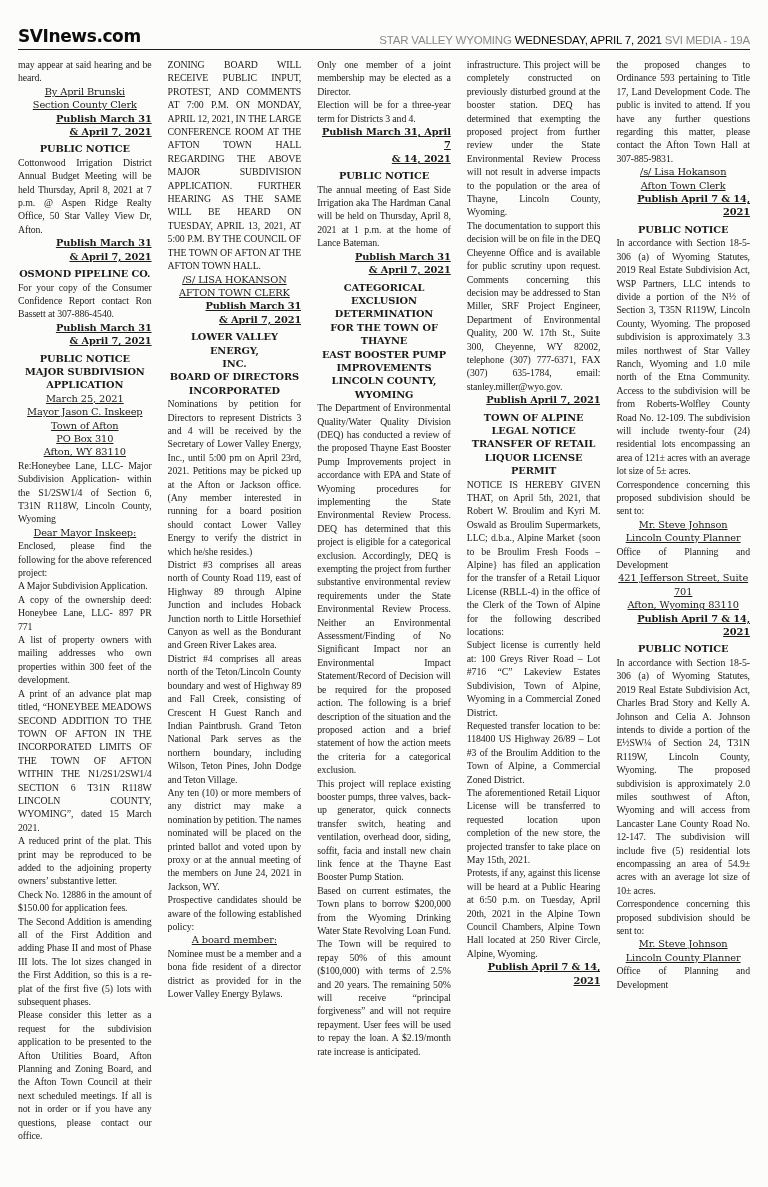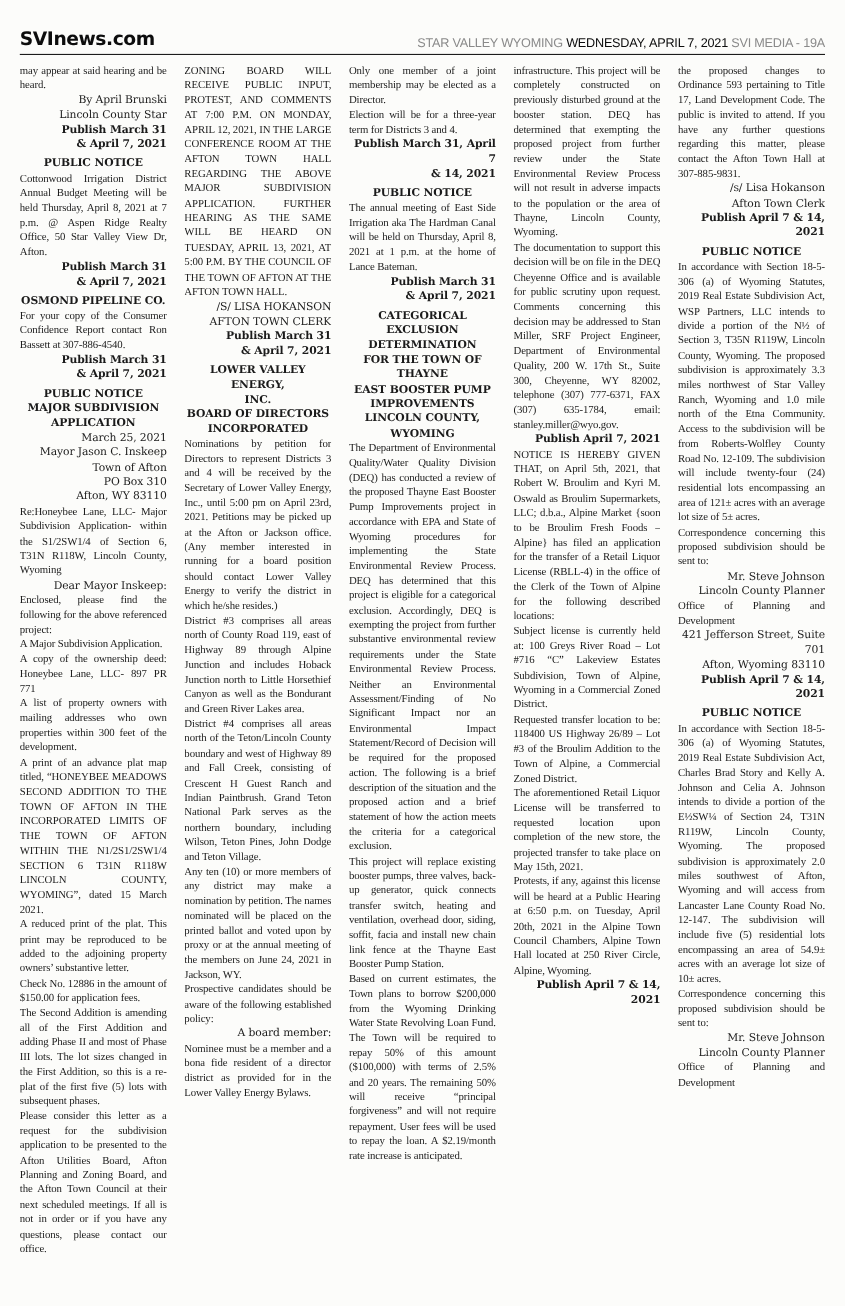--- a/index.html
+++ b/index.html
@@ -24,40 +24,40 @@
   .rule{border-top:1.6px solid #1c1c1c;margin-top:3px;}
   main{
     display:flex;gap:16px;margin-top:8px;height:1128px;
   }
   .col{
     flex:1 1 0;min-width:0;overflow:hidden;
     font-size:9.8px;line-height:13.4px;
     letter-spacing:-0.1px;
   }
   .p{text-align:justify;font-family:Liberation Serif, serif;}
-  .lines{text-align:right;}
+  .lines{text-align:center;text-decoration:underline;}
   .head{font-weight:bold;text-align:center;margin-top:4px;}
-  .publish{font-weight:bold;text-align:right;}
+  .publish{font-weight:bold;text-align:right;text-decoration:underline;}
   .col > :first-child{margin-top:0;}
 </style>
 </head>
 <body>
 
 <div class="page">
   <div class="topbar">
     <div class="masthead">SVInews.com</div>
     <div class="issueline"><span>STAR VALLEY WYOMING </span><span class="strong">WEDNESDAY, APRIL 7, 2021</span><span> SVI MEDIA - 19A</span></div>
   </div>
   <div class="rule"></div>
   <main id="columns">
       <div class="col">
         <div class="p">may appear at said hearing and be heard.</div>
         <div class="lines">
           <div>By April Brunski</div>
-          <div>Lincoln County Star</div>
+          <div>Section County Clerk</div>
         </div>
         <div class="publish">
           <div>Publish March 31</div>
           <div>&amp; April 7, 2021</div>
         </div>
         <div class="head">
           <div>PUBLIC NOTICE</div>
         </div>
         <div class="p">Cottonwood Irrigation District Annual Budget Meeting will be held Thursday, April 8, 2021 at 7 p.m. @ Aspen Ridge Realty Office, 50 Star Valley View Dr, Afton.</div>
         <div class="publish">
@@ -151,20 +151,26 @@
         <div class="p">The Department of Environmental Quality/Water Quality Division (DEQ) has conducted a review of the proposed Thayne East Booster Pump Improvements project in accordance with EPA and State of Wyoming procedures for implementing the State Environmental Review Process. DEQ has determined that this project is eligible for a categorical exclusion. Accordingly, DEQ is exempting the project from further substantive environmental review requirements under the State Environmental Review Process. Neither an Environmental Assessment/Finding of No Significant Impact nor an Environmental Impact Statement/Record of Decision will be required for the proposed action. The following is a brief description of the situation and the proposed action and a brief statement of how the action meets the criteria for a categorical exclusion.</div>
         <div class="p">This project will replace existing booster pumps, three valves, back-up generator, quick connects transfer switch, heating and ventilation, overhead door, siding, soffit, facia and install new chain link fence at the Thayne East Booster Pump Station.</div>
         <div class="p">Based on current estimates, the Town plans to borrow $200,000 from the Wyoming Drinking Water State Revolving Loan Fund. The Town will be required to repay 50% of this amount ($100,000) with terms of 2.5% and 20 years. The remaining 50% will receive “principal forgiveness” and will not require repayment. User fees will be used to repay the loan. A $2.19/month rate increase is anticipated.</div>
       </div>
       <div class="col">
         <div class="p">infrastructure. This project will be completely constructed on previously disturbed ground at the booster station. DEQ has determined that exempting the proposed project from further review under the State Environmental Review Process will not result in adverse impacts to the population or the area of Thayne, Lincoln County, Wyoming.</div>
         <div class="p">The documentation to support this decision will be on file in the DEQ Cheyenne Office and is available for public scrutiny upon request. Comments concerning this decision may be addressed to Stan Miller, SRF Project Engineer, Department of Environmental Quality, 200 W. 17th St., Suite 300, Cheyenne, WY 82002, telephone (307) 777-6371, FAX (307) 635-1784, email: stanley.miller@wyo.gov.</div>
         <div class="publish">
           <div>Publish April 7, 2021</div>
         </div>
+        <div class="head">
+          <div>TOWN OF ALPINE</div>
+          <div>LEGAL NOTICE</div>
+          <div>TRANSFER OF RETAIL</div>
+          <div>LIQUOR LICENSE PERMIT</div>
+        </div>
         <div class="p">NOTICE IS HEREBY GIVEN THAT, on April 5th, 2021, that Robert W. Broulim and Kyri M. Oswald as Broulim Supermarkets, LLC; d.b.a., Alpine Market {soon to be Broulim Fresh Foods – Alpine} has filed an application for the transfer of a Retail Liquor License (RBLL-4) in the office of the Clerk of the Town of Alpine for the following described locations:</div>
         <div class="p">Subject license is currently held at:  100 Greys River Road – Lot #716 “C” Lakeview Estates Subdivision, Town of Alpine, Wyoming in a Commercial Zoned District.</div>
         <div class="p">Requested transfer location to be:  118400 US Highway 26/89 – Lot #3 of the Broulim Addition to the Town of Alpine, a Commercial Zoned District.</div>
         <div class="p">The aforementioned Retail Liquor License will be transferred to requested location upon completion of the new store, the projected transfer to take place on May 15th, 2021.</div>
         <div class="p">Protests, if any, against this license will be heard at a Public Hearing at 6:50 p.m. on Tuesday, April 20th, 2021 in the Alpine Town Council Chambers, Alpine Town Hall located at 250 River Circle, Alpine, Wyoming.</div>
         <div class="publish">
           <div>Publish April 7 &amp; 14, 2021</div>
         </div>
       </div>
       <div class="col">

